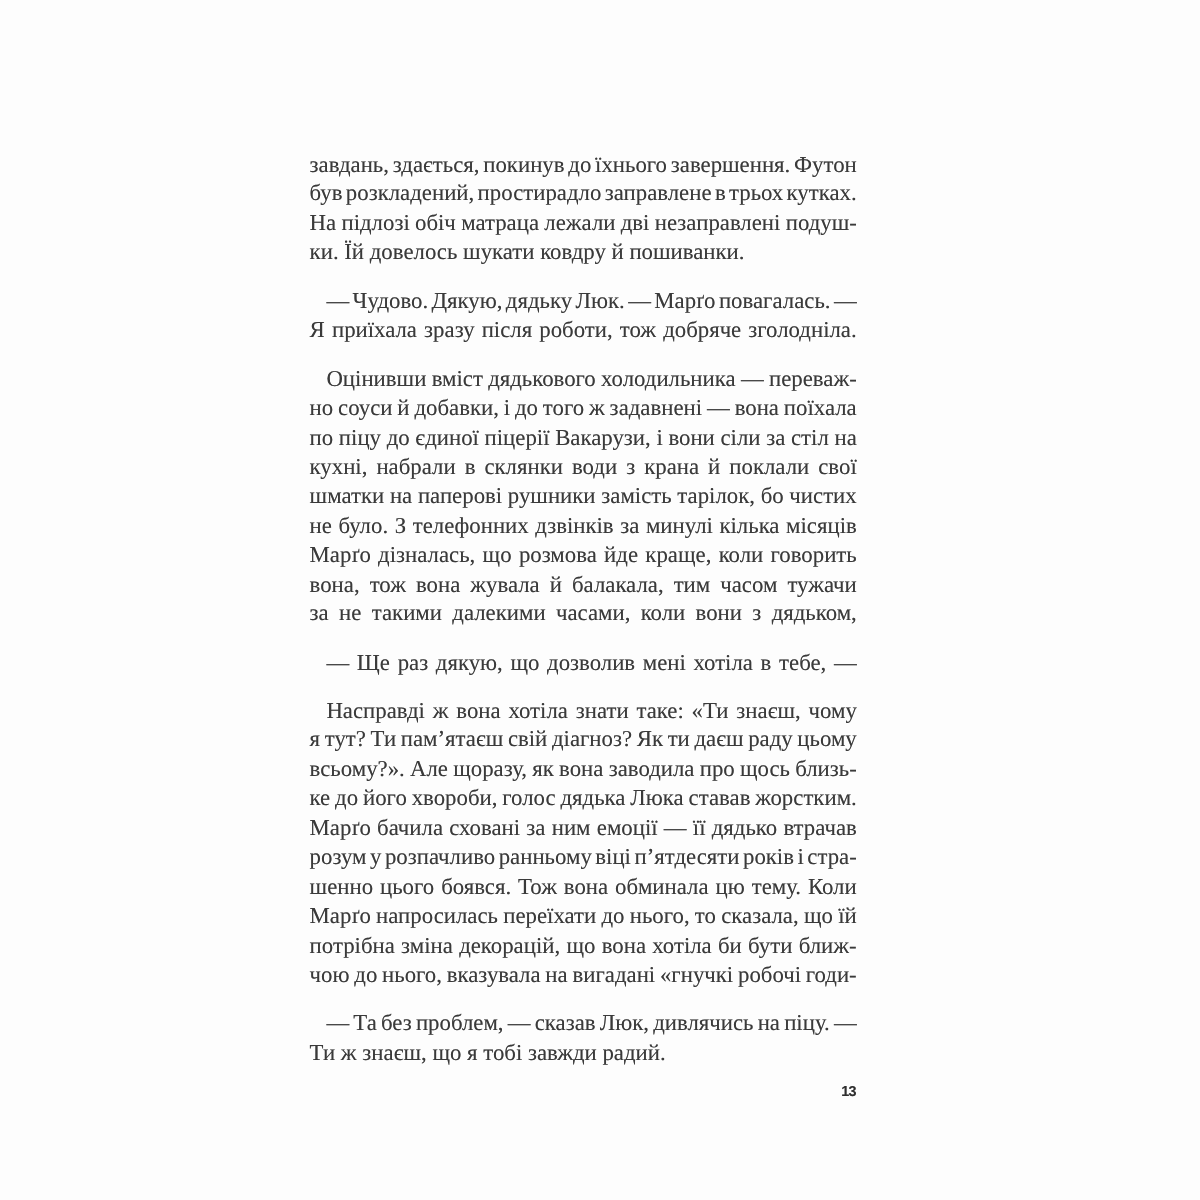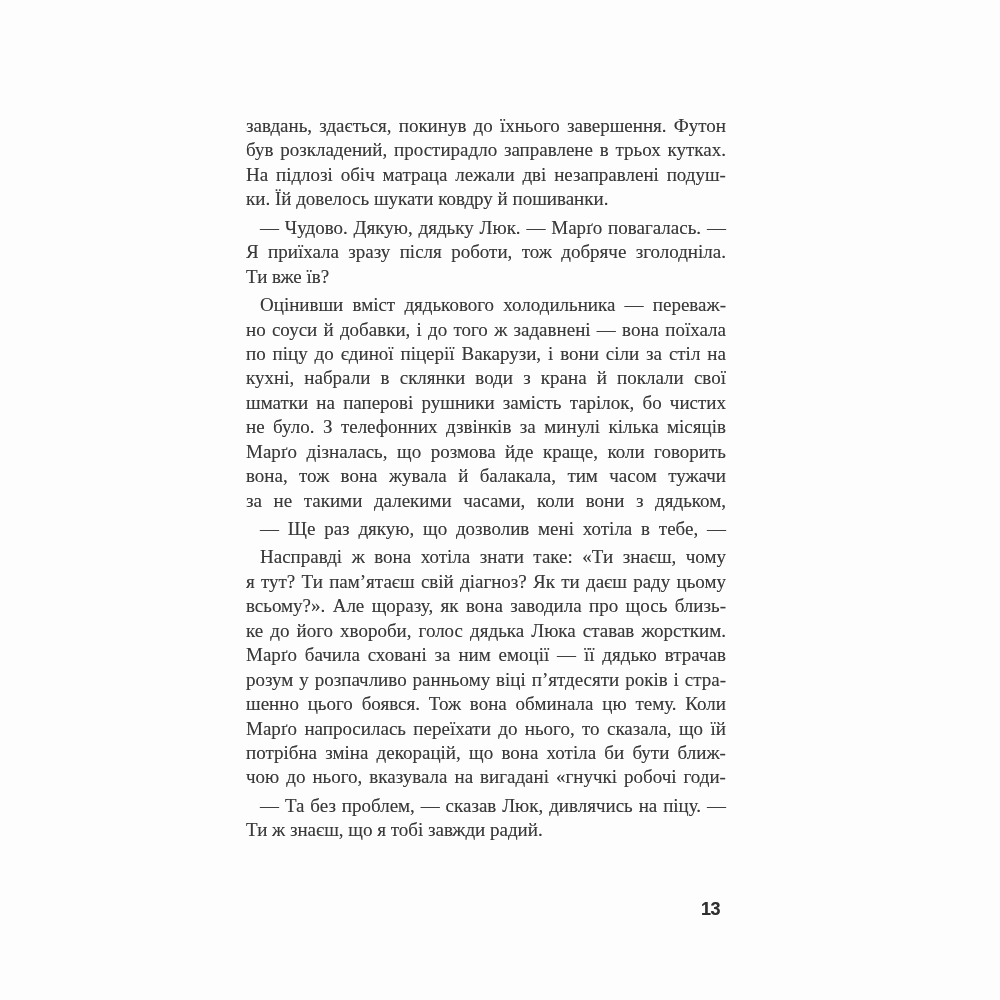--- a/index.html
+++ b/index.html
@@ -22,41 +22,41 @@
     position: absolute;
     left: 242px;
     top: 110px;
     width: 488px;
     font-family: "Liberation Serif", "DejaVu Serif", serif;
     font-size: 19px;
     line-height: 24.45px;
     color: var(--ink, #3a3a3a);
     text-shadow: 0 0 0.5px rgba(60,60,60,0.45);
   }
-  .para { margin: 4px; }
+  .para { margin: 16px; }
   
   .line {
     display: flex;
     justify-content: space-between;
     height: 24.45px;
   }
   .line span { white-space: pre; flex: 0 0 auto; }
   
   .line.last {
     display: block;
     white-space: nowrap;
   }
   .line.indent { padding-left: 14px; }
   .page-number {
     position: absolute;
     left: 701px;
     top: 900px;
     font-family: "Liberation Sans", "DejaVu Sans", sans-serif;
     font-weight: 700;
-    font-size: 18px;
+    font-size: 12px;
     line-height: 18px;
     letter-spacing: -0.5px;
     color: var(--folio, #2f2f2f);
     text-shadow: 0 0 0.5px rgba(47,47,47,0.4);
   }
 </style>
 </head>
 <body style="--bg: #fdfdfd; --ink: #3a3a3a; --folio: #2f2f2f;">
 
 <div class="scan-page">
@@ -107,21 +107,20 @@
         <div class="line">
           <span>Я</span>
           <span>приїхала</span>
           <span>зразу</span>
           <span>після</span>
           <span>роботи,</span>
           <span>тож</span>
           <span>добряче</span>
           <span>зголодніла.</span>
         </div>
-        <div class="line last">Ти вже їв?</div>
       </div>
       <div class="para">
         <div class="line indent">
           <span>Оцінивши</span>
           <span>вміст</span>
           <span>дядькового</span>
           <span>холодильника</span>
           <span>—</span>
           <span>переваж-</span>
         </div>

